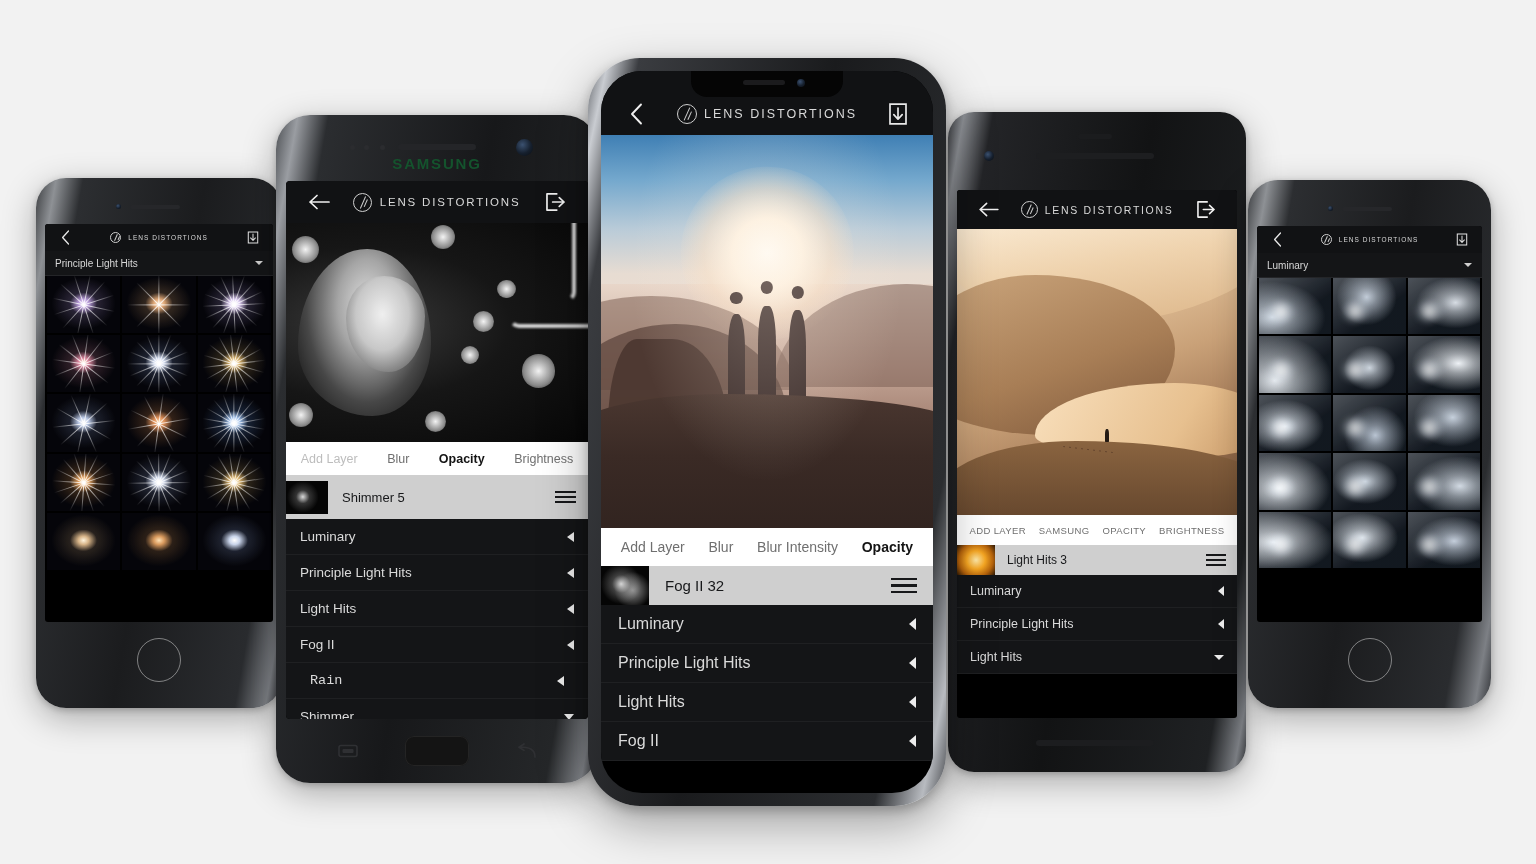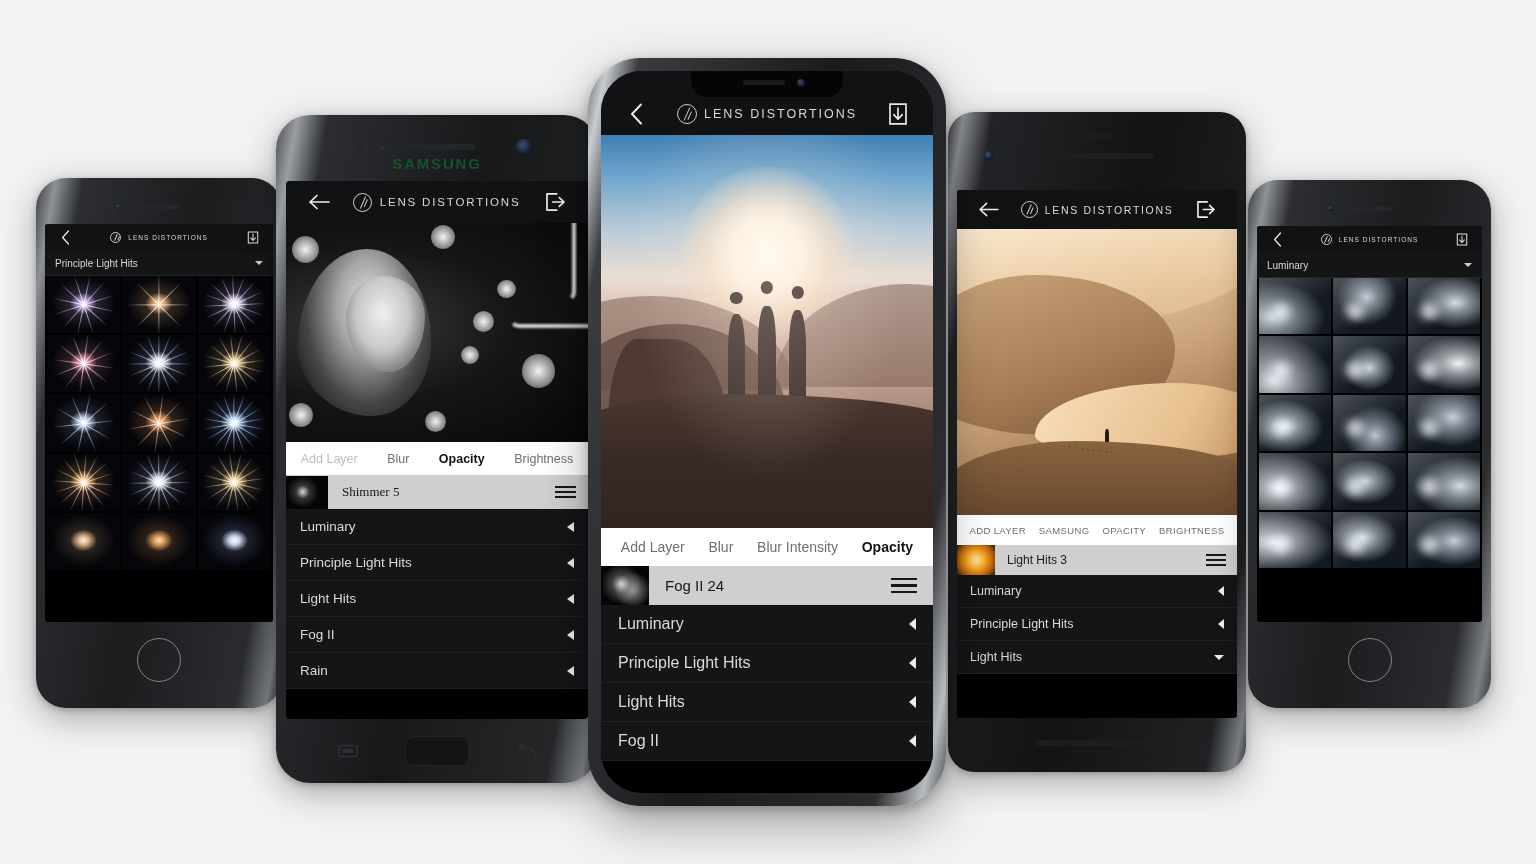--- a/index.html
+++ b/index.html
@@ -346,21 +346,21 @@
         <div class="bokeh" style="left:46%; top:86%; width:7%;  padding-bottom:7%;"></div>
       </div>
 
       <div class="tabs" id="tabsSamsung" style="height:33px; font-size:12.5px;">
           <span class="tab dim">Add Layer</span>
           <span class="tab">Blur</span>
           <span class="tab active">Opacity</span>
           <span class="tab">Brightness</span>
         </div>
 
-      <div class="layerrow" style="height:34px;font-family:Liberation Serif, serif;">
+      <div class="layerrow" style="height:44px;">
         <div class="lthumb" style="width:42px; height:33px;
              background: radial-gradient(circle at 40% 48%, rgba(255,255,255,.85) 0%, rgba(190,190,190,.25) 22%, rgba(0,0,0,0) 52%), #050505;"></div>
         <span class="lname" style="font-size:13px; margin-left:14px;">Shimmer 5</span>
         <div class="burger" style="width:21px; height:14px; gap:3px; margin-right:12px;">
           <i style="height:2px;"></i>
           <i style="height:2px;"></i>
           <i style="height:2px;"></i>
         </div>
       </div>
 
@@ -374,23 +374,27 @@
             <span class="tri" style="border-width: 5.76px 7.2px 5.76px 0px;"></span>
           </div>
           <div class="effrow" style="height: 36px; padding: 0px 14px;">
             <span>Light Hits</span>
             <span class="tri" style="border-width: 5.76px 7.2px 5.76px 0px;"></span>
           </div>
           <div class="effrow" style="height: 36px; padding: 0px 14px;">
             <span>Fog II</span>
             <span class="tri" style="border-width: 5.76px 7.2px 5.76px 0px;"></span>
           </div>
-          <div class="effrow" style="height: 36px; padding: 0px 14px;">
+          <div class="effrow" style="height: 36px; padding: 0px 24px; font-family: Liberation Mono, monospace;">
             <span>Rain</span>
             <span class="tri" style="border-width: 5.76px 7.2px 5.76px 0px;"></span>
+          </div>
+          <div class="effrow" style="height: 36px; padding: 0px 14px;">
+            <span>Shimmer</span>
+            <span class="caretd" style="width: 0px; height: 0px; border-width: 6.12px 5.76px 0px;"></span>
           </div>
         </div>
     </div>
 
     <svg class="navico" style="left:62px; top:628px;" width="20" height="16" viewBox="0 0 20 16">
       <rect x="1" y="2.5" width="18" height="11" rx="2" fill="none" stroke="#2f3033" stroke-width="1.6"></rect>
       <rect x="4.5" y="6" width="11" height="4" rx="1" fill="#2f3033"></rect>
     </svg>
     <div class="samhome" style="top:621px; width:64px; height:30px;"></div>
     <svg class="navico" style="left:240px; top:628px;" width="21" height="16" viewBox="0 0 21 16">
@@ -599,21 +603,21 @@
           <span class="tab">Add Layer</span>
           <span class="tab">Blur</span>
           <span class="tab">Blur Intensity</span>
           <span class="tab active">Opacity</span>
         </div>
 
       <div class="layerrow" style="height:39px;">
         <div class="lthumb" style="width:48px; height:39px;
              background: radial-gradient(circle at 42% 46%, rgba(255,255,255,.80) 0%, rgba(175,175,175,.34) 26%, rgba(0,0,0,0) 58%),
                          radial-gradient(circle at 66% 62%, rgba(255,255,255,.55) 0%, rgba(0,0,0,0) 46%), #050505;"></div>
-        <span class="lname" style="font-size:15px; margin-left:16px;">Fog II 24</span>
+        <span class="lname" style="font-size:15px; margin-left:16px;">Fog II 32</span>
         <div class="burger" style="width:26px; height:17px; gap:4px; margin-right:16px;">
           <i style="height:2.4px;"></i>
           <i style="height:2.4px;"></i>
           <i style="height:2.4px;"></i>
         </div>
       </div>
 
       <div class="efflist" id="effCenter" style="font-size:16px;">
           <div class="effrow" style="height: 39px; padding: 0px 17px;">
             <span>Luminary</span>

